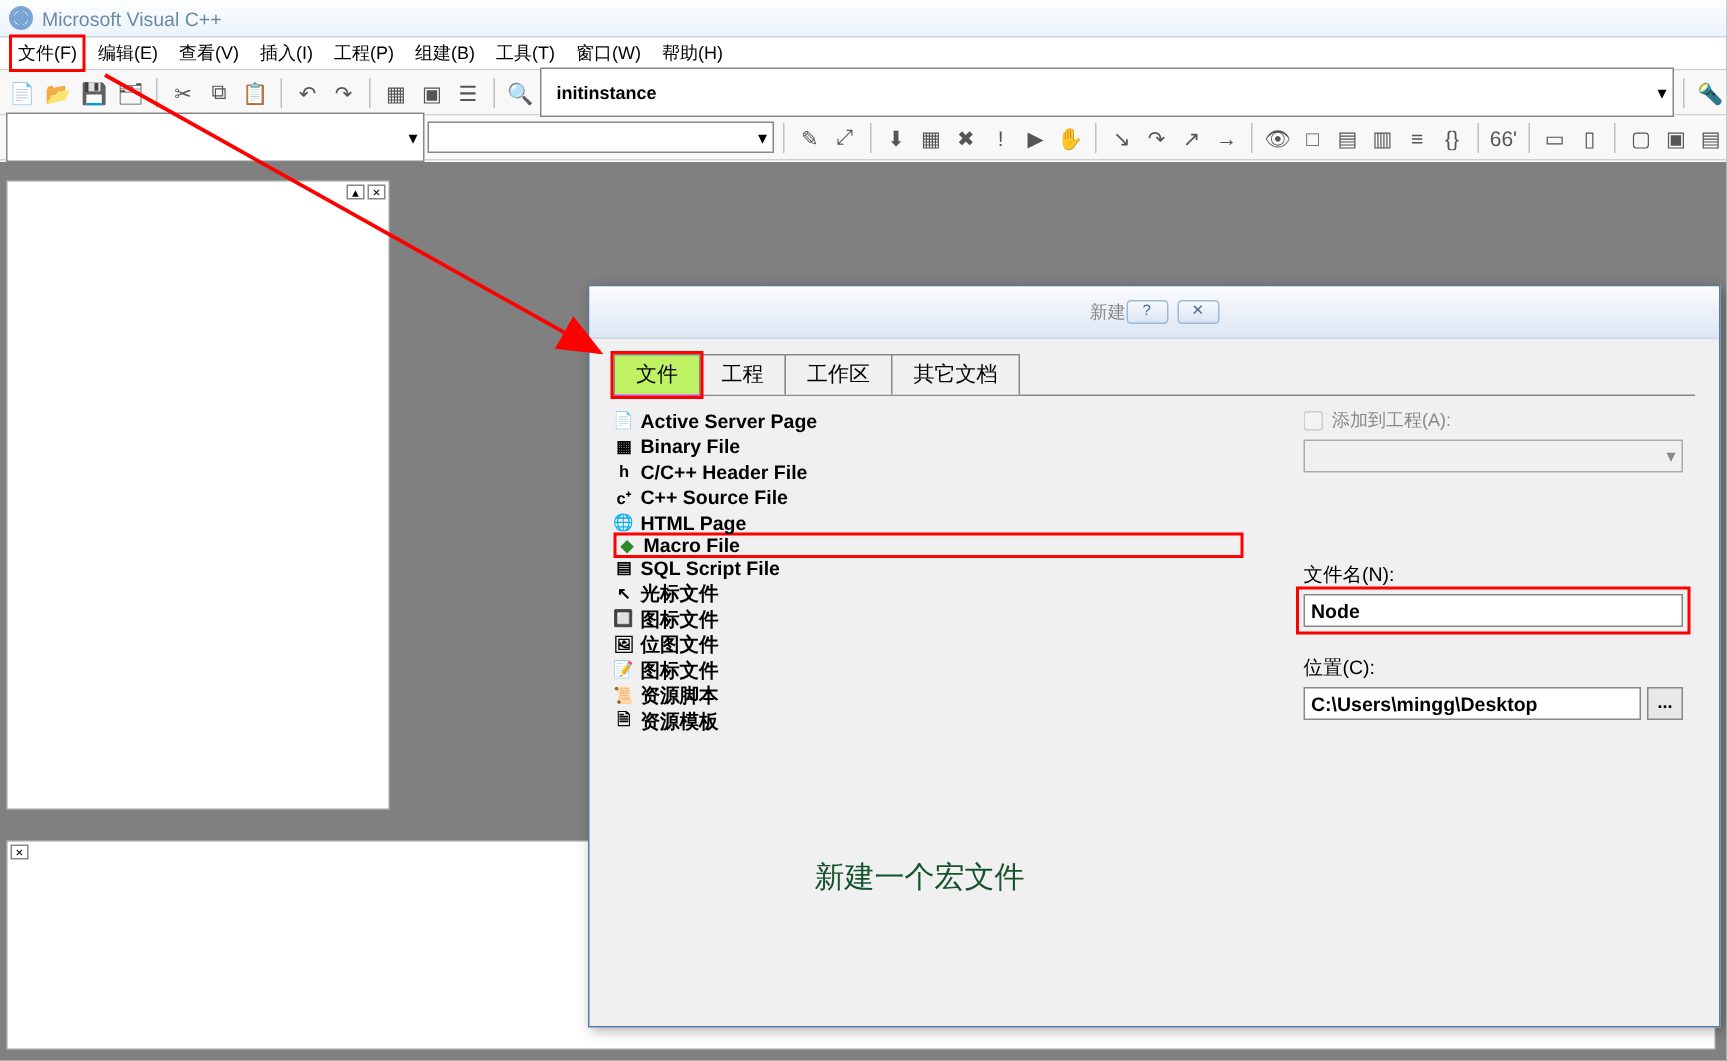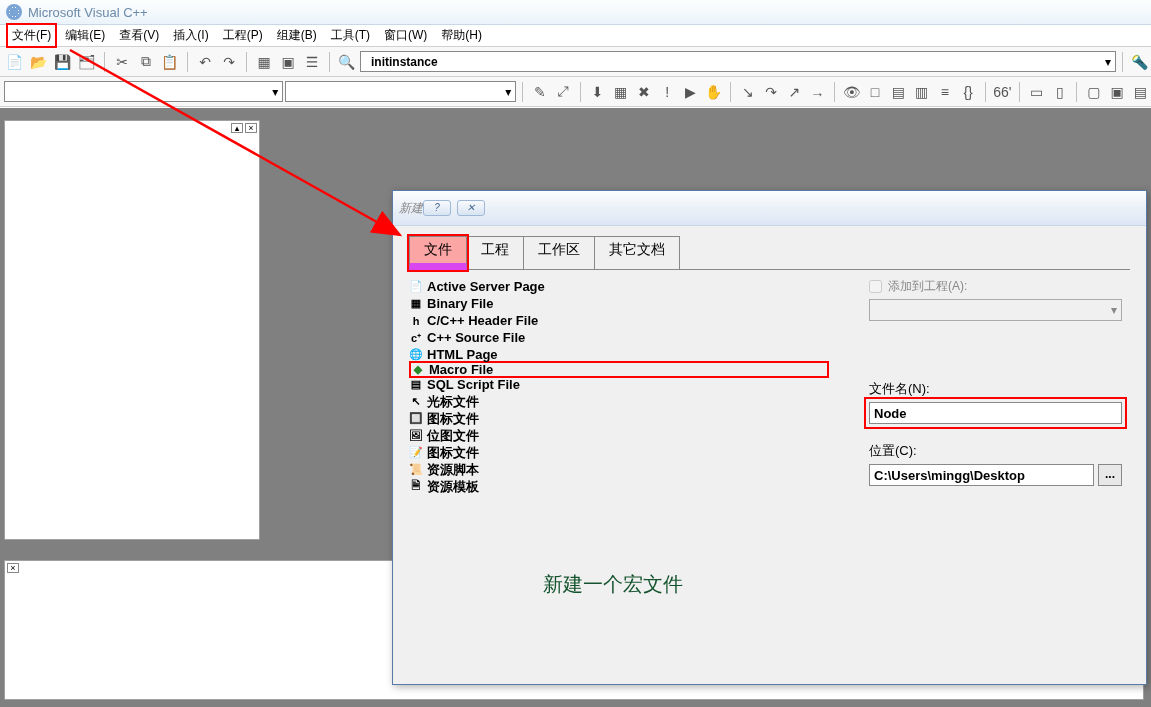--- a/index.html
+++ b/index.html
@@ -59,21 +59,21 @@
       width: 1px; height: 20px; background: #c0c0c0; margin: 0 4px;
     }
     .tool-btn {
       width: 22px; height: 22px;
       border: 1px solid transparent;
       display: flex; align-items: center; justify-content: center;
       font-size: 14px;
       color: #555;
     }
     .combo-long {
-      width: 200px; height: 21px;
+      width: 200px; height: 33px;
       border: 1px solid #888;
       background: #fff;
       padding-left: 4px;
       font-size: 12px;
     }
     .combo-short {
       width: 230px; height: 21px;
       border: 1px solid #888;
       background: #fff;
     }
@@ -135,23 +135,22 @@
       background: #f0f0f0;
       border: 1px solid #5a7aa6;
       box-shadow: 2px 2px 8px rgba(0,0,0,0.3);
     }
     .dialog-titlebar {
       height: 26px;
       background: linear-gradient(#fbfcfd, #dce6f4);
       border-bottom: 1px solid #c9d6e6;
       display: flex;
       align-items: center;
-      justify-content: flex-start;
+      justify-content: center;
       padding: 17px 6px;
-      font-style: italic;
     }
     .dialog-titlebar .dlg-title { color: #888; font-size: 12px; }
     .dialog-titlebar .dlg-buttons { display: flex; gap: 6px; }
     .dlg-btn {
       width: 28px; height: 16px;
       border: 1px solid #a0b8d8;
       border-radius: 3px;
       background: linear-gradient(#f8fafd, #d8e4f2);
       font-size: 10px;
       text-align: center;
@@ -171,22 +170,22 @@
     .tab {
       padding: 4px 14px;
       border: 1px solid #888;
       border-bottom: none;
       background: #f0f0f0;
       margin-right: -1px;
       position: relative;
       font-size: 14px;
     }
     .tab.active {
-      background: #fca5a5;
-      border-bottom: 7px solid #d946ef;
+      background: #bef264;
+      border-bottom: 1px solid #d946ef;
       margin-bottom: -1px;
       z-index: 1;
     }
     .tab.boxed {
       outline: 2px solid #ff0000;
       outline-offset: 0px;
     }
     .content-row { display: flex; gap: 40px; }
     .file-list {
       width: 420px;

